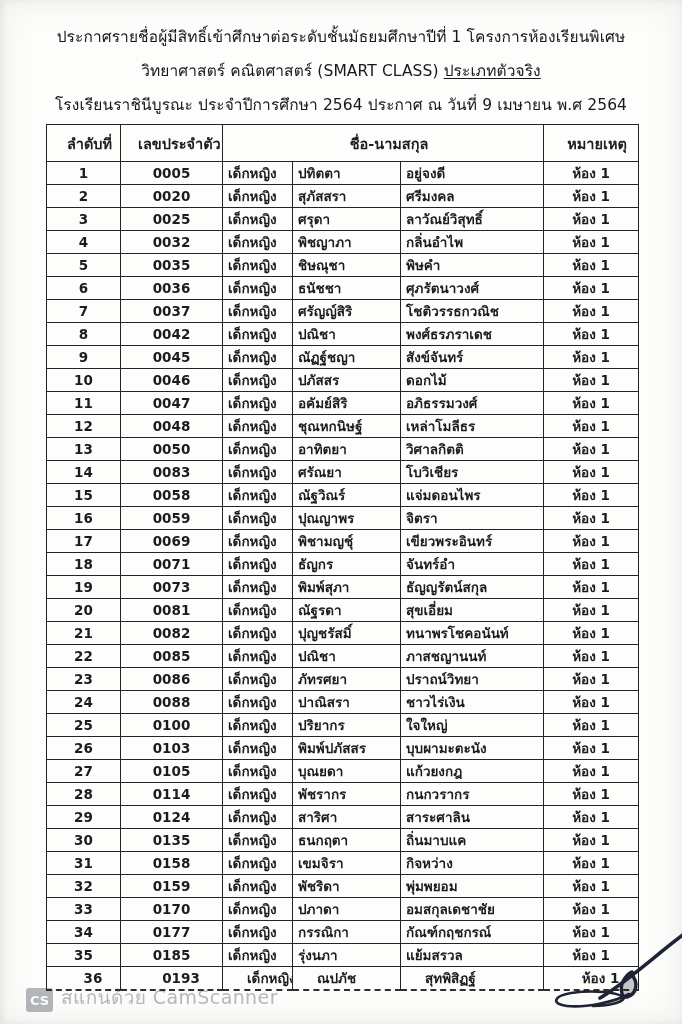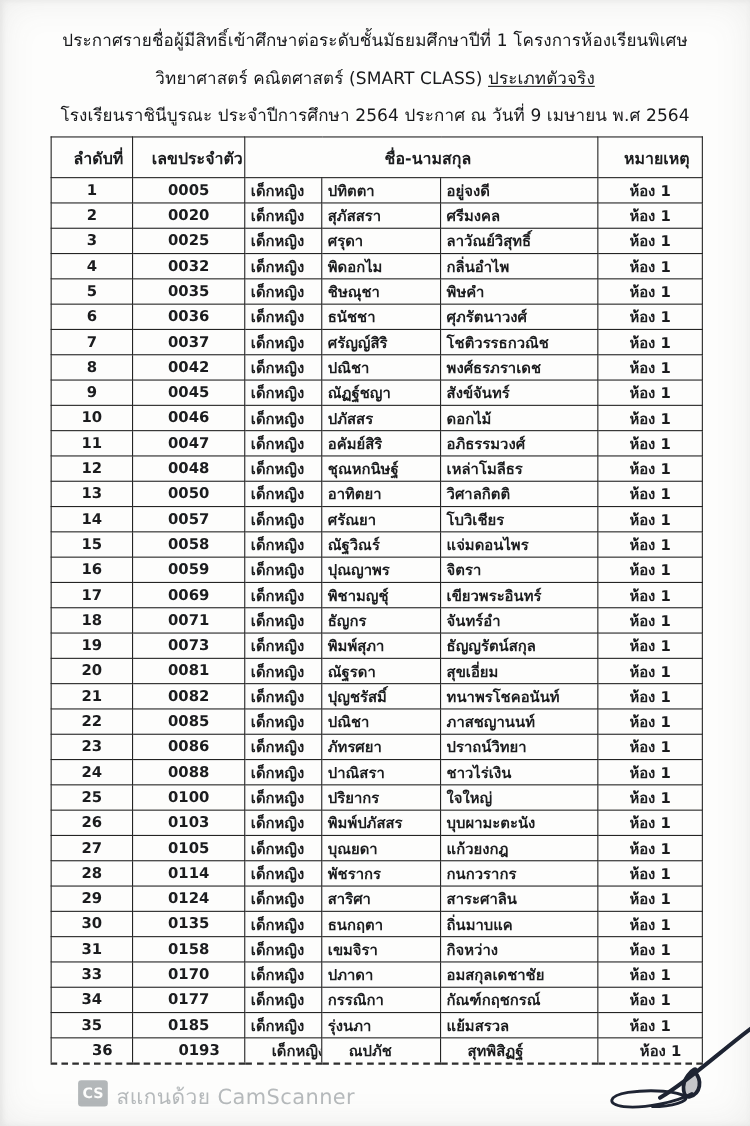--- a/index.html
+++ b/index.html
@@ -32,23 +32,22 @@
     padding:0 5px;overflow:hidden;white-space:nowrap;
     background:transparent;
   }
   table.roster thead th{height:36px;font-size:14.5px;text-align:center;padding-left:17px;}
   table.roster tbody tr{height:22.6px;}
   td.c-no, td.c-id, td.c-remark{text-align:center;}
   td.c-title, td.c-first, td.c-last{text-align:left;}
   table.roster tbody tr:last-child td{border-bottom:2px dashed #2e2e2e;padding-left:24px;}
   
   .watermark{
-    position:absolute;left:26px;top:982px;display:flex;align-items:flex-start;gap:8px;
+    position:absolute;left:26px;top:982px;display:flex;align-items:flex-end;gap:8px;
     z-index:1;
-    margin-left:45px;
   }
   .cs-badge{
     width:27px;height:24px;border-radius:3px;background:#b3b7b9;
     color:#fdfdfc;font-size:13px;font-weight:bold;
     display:flex;align-items:center;justify-content:center;
   }
   .wm-text{
     color:#b6babc;font-size:19px;font-weight:normal;letter-spacing:.4px;
   }
   
@@ -109,21 +108,21 @@
     <td class="c-title">เด็กหญิง</td>
     <td class="c-first">ศรุดา</td>
     <td class="c-last">ลาวัณย์วิสุทธิ์</td>
     <td class="c-remark">ห้อง 1</td>
   </tr>
 
   <tr>
     <td class="c-no">4</td>
     <td class="c-id">0032</td>
     <td class="c-title">เด็กหญิง</td>
-    <td class="c-first">พิดอกไม</td>
+    <td class="c-first">พิชญาภา</td>
     <td class="c-last">กลิ่นอำไพ</td>
     <td class="c-remark">ห้อง 1</td>
   </tr>
 
   <tr>
     <td class="c-no">5</td>
     <td class="c-id">0035</td>
     <td class="c-title">เด็กหญิง</td>
     <td class="c-first">ชิษณุชา</td>
     <td class="c-last">พิษคำ</td>
@@ -197,21 +196,21 @@
     <td class="c-no">13</td>
     <td class="c-id">0050</td>
     <td class="c-title">เด็กหญิง</td>
     <td class="c-first">อาทิตยา</td>
     <td class="c-last">วิศาลกิตติ</td>
     <td class="c-remark">ห้อง 1</td>
   </tr>
 
   <tr>
     <td class="c-no">14</td>
-    <td class="c-id">0057</td>
+    <td class="c-id">0083</td>
     <td class="c-title">เด็กหญิง</td>
     <td class="c-first">ศรัณยา</td>
     <td class="c-last">โบวิเชียร</td>
     <td class="c-remark">ห้อง 1</td>
   </tr>
 
   <tr>
     <td class="c-no">15</td>
     <td class="c-id">0058</td>
     <td class="c-title">เด็กหญิง</td>
@@ -357,20 +356,28 @@
 
   <tr>
     <td class="c-no">31</td>
     <td class="c-id">0158</td>
     <td class="c-title">เด็กหญิง</td>
     <td class="c-first">เขมจิรา</td>
     <td class="c-last">กิจหว่าง</td>
     <td class="c-remark">ห้อง 1</td>
   </tr>
 
+  <tr>
+    <td class="c-no">32</td>
+    <td class="c-id">0159</td>
+    <td class="c-title">เด็กหญิง</td>
+    <td class="c-first">พัชริดา</td>
+    <td class="c-last">พุ่มพยอม</td>
+    <td class="c-remark">ห้อง 1</td>
+  </tr>
 
   <tr>
     <td class="c-no">33</td>
     <td class="c-id">0170</td>
     <td class="c-title">เด็กหญิง</td>
     <td class="c-first">ปภาดา</td>
     <td class="c-last">อมสกุลเดชาชัย</td>
     <td class="c-remark">ห้อง 1</td>
   </tr>
 

